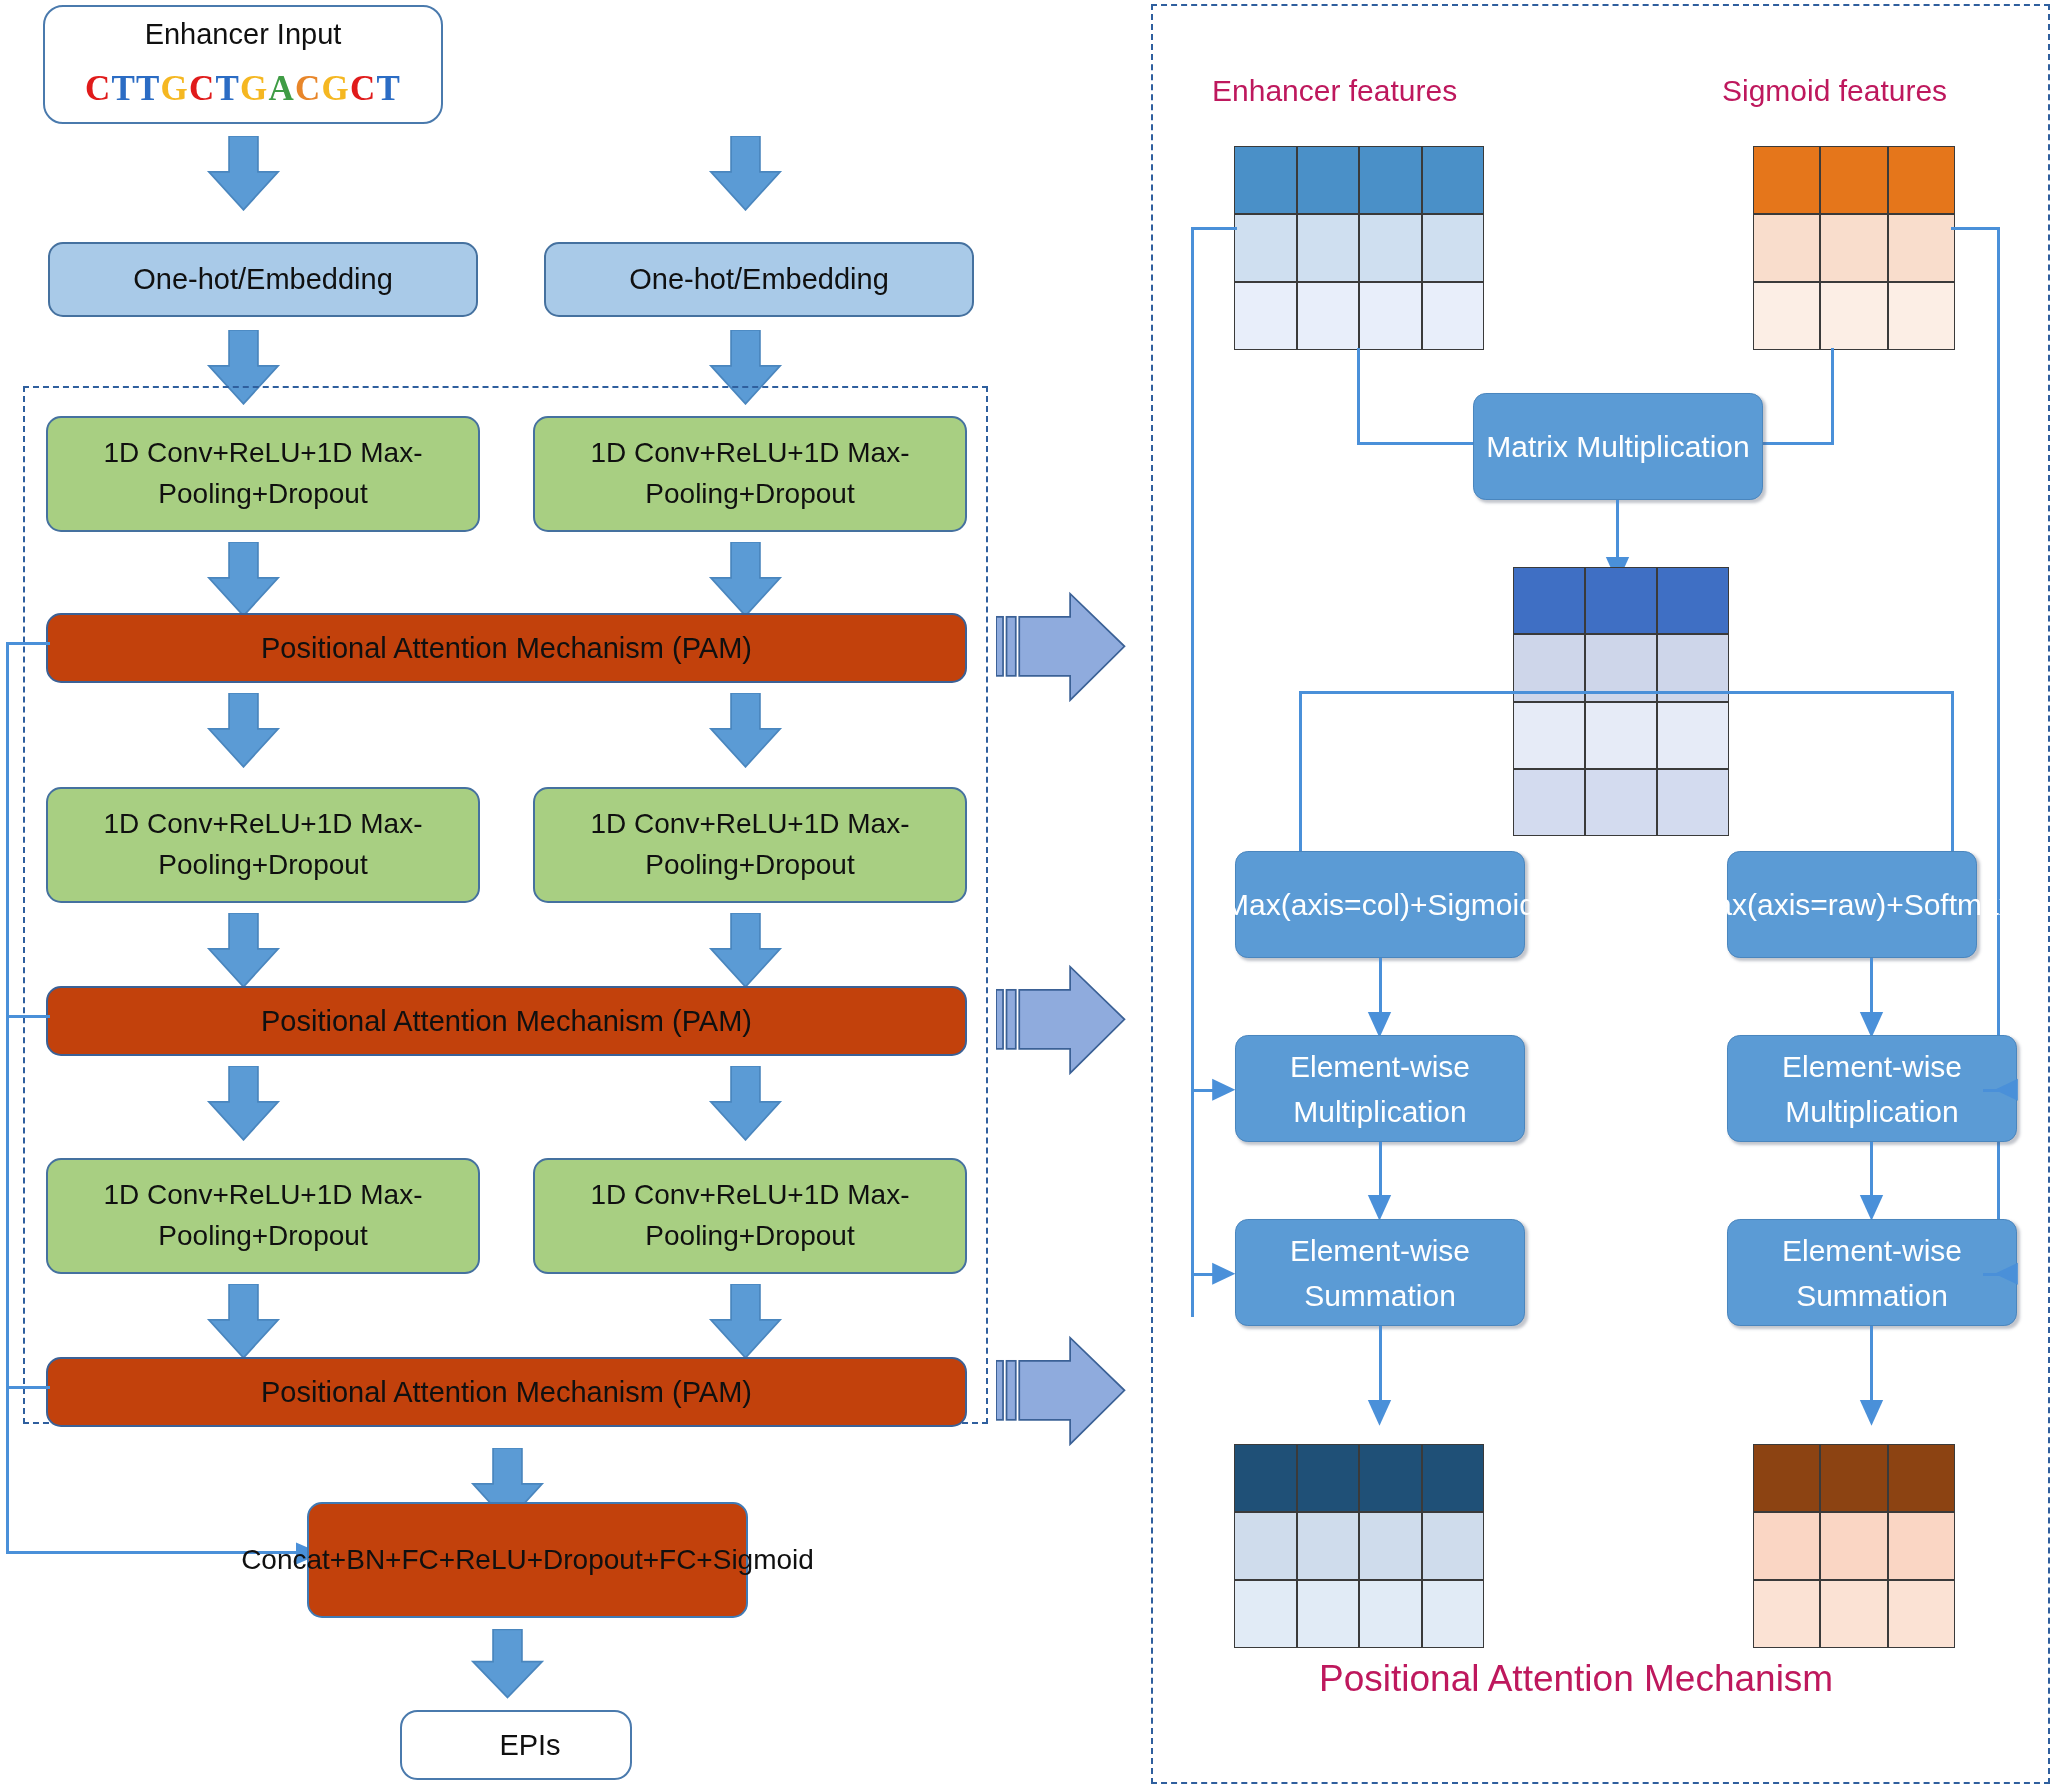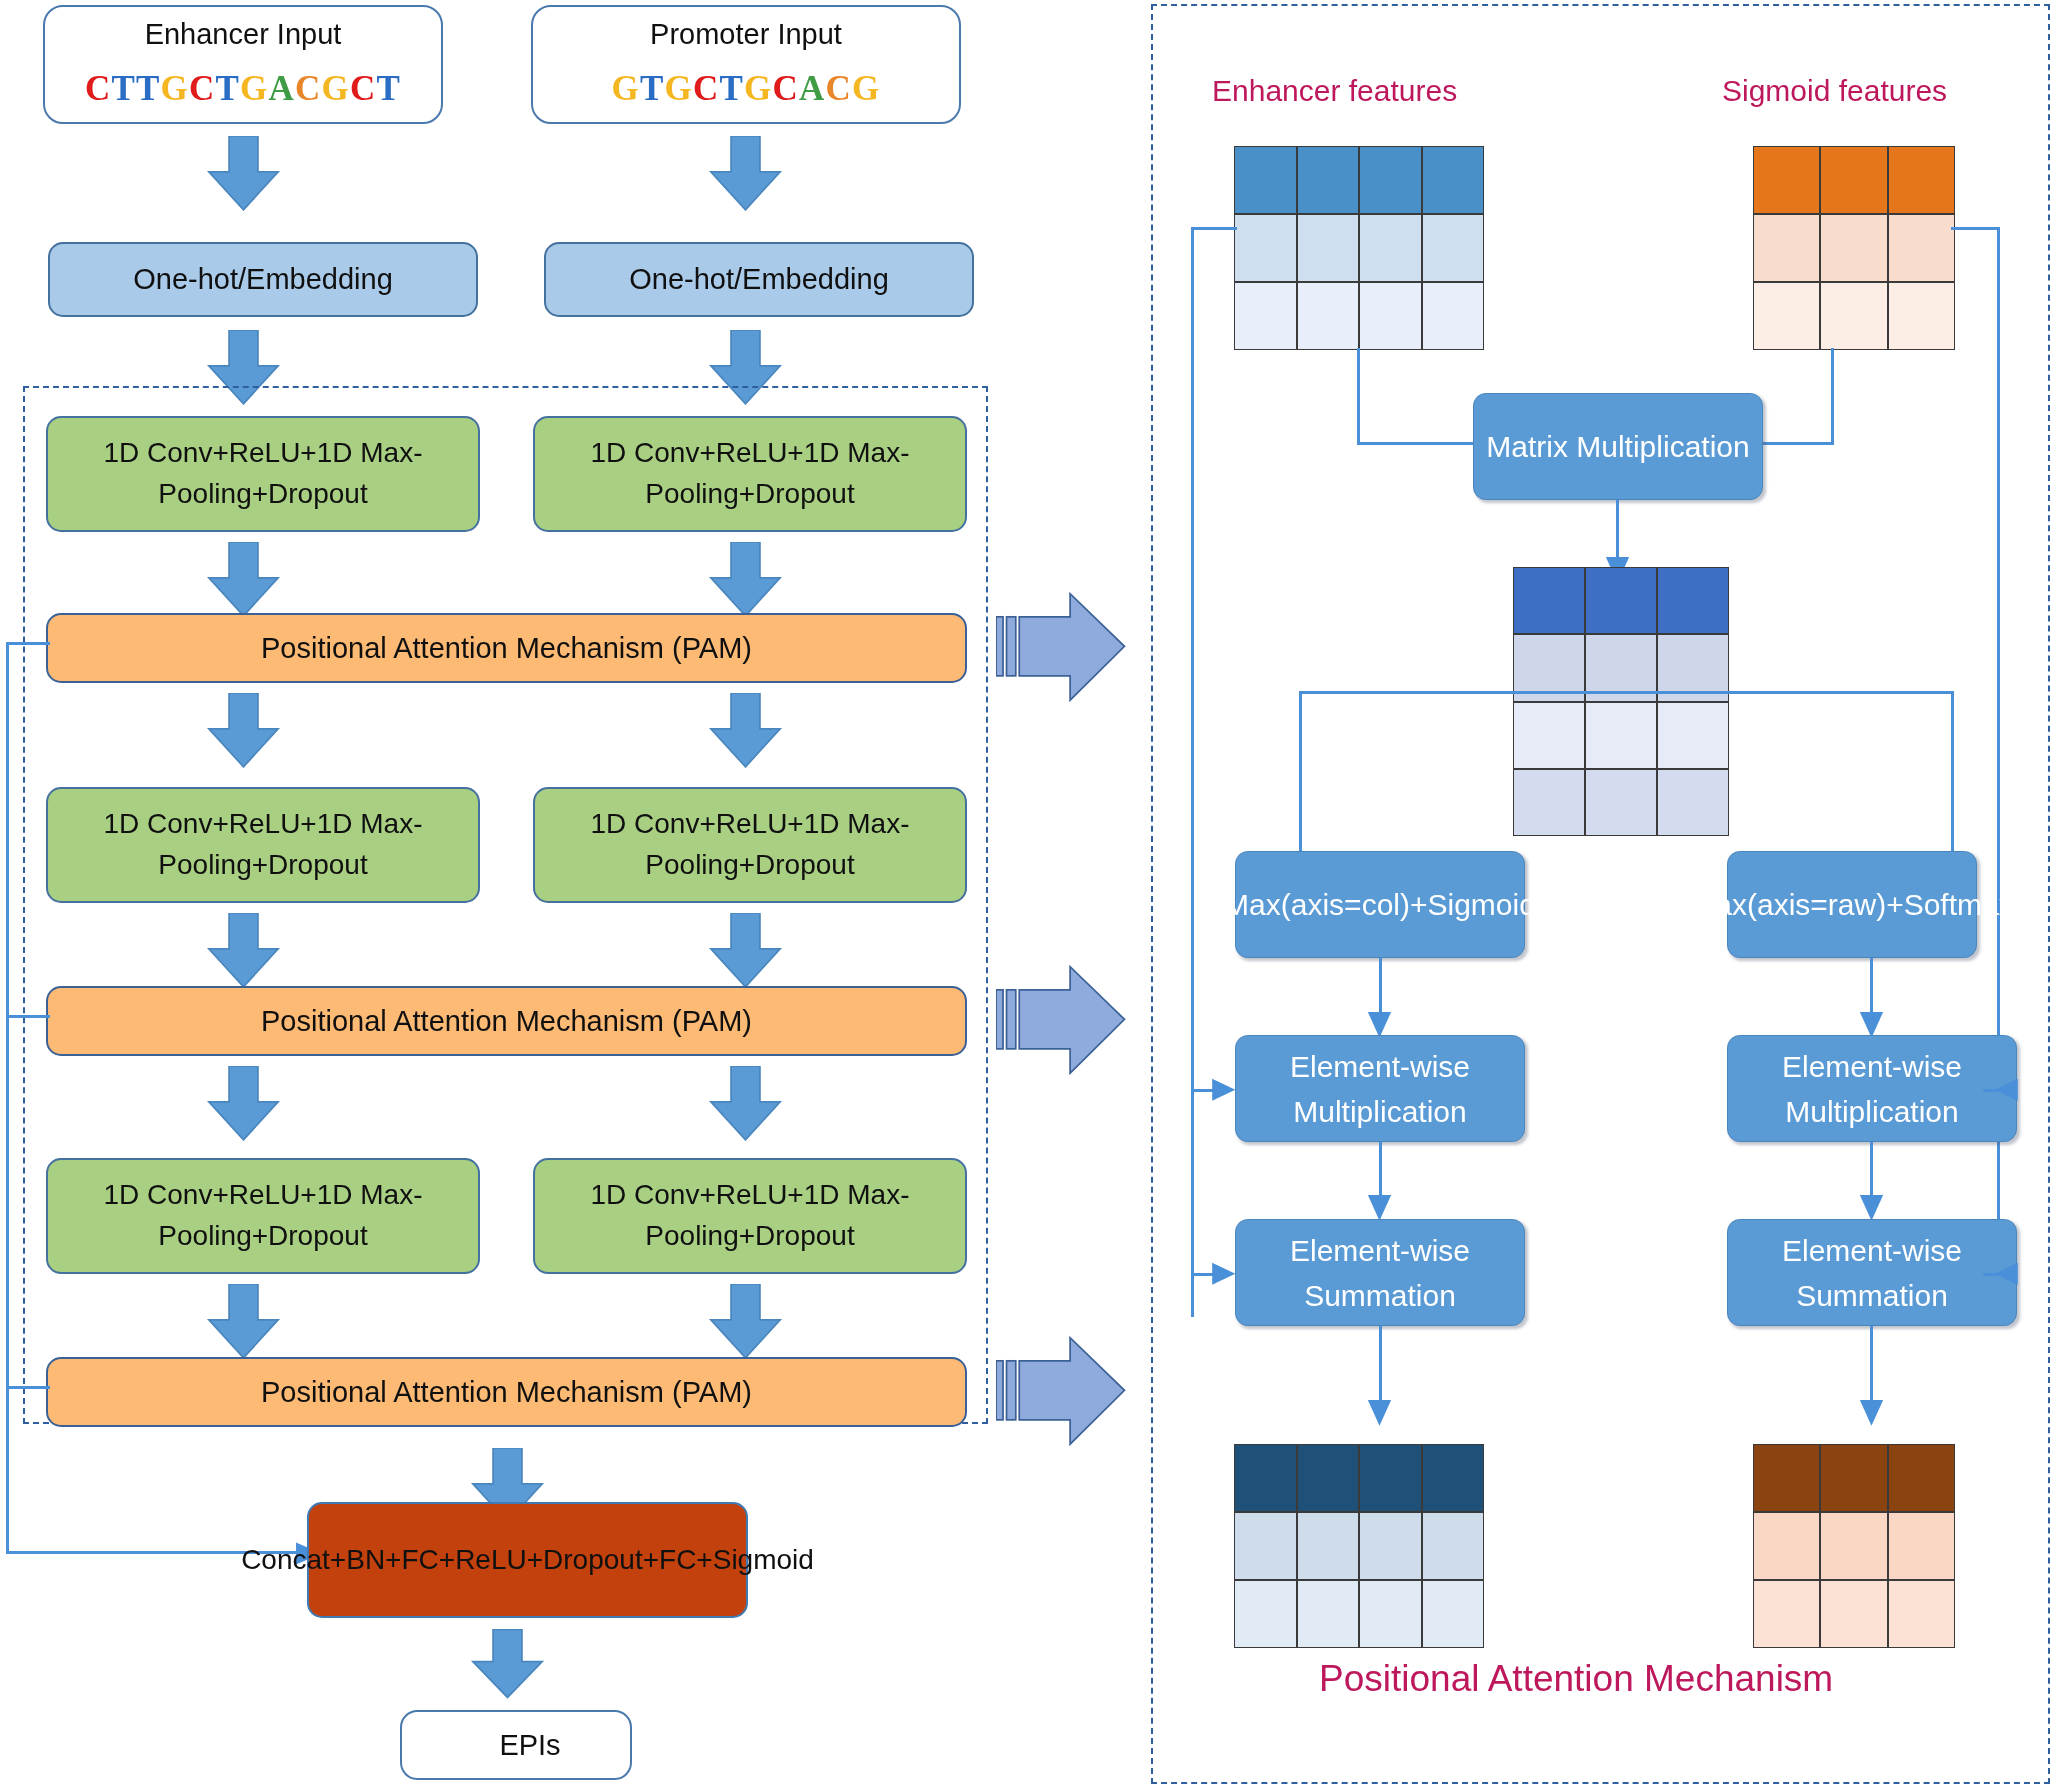--- a/index.html
+++ b/index.html
@@ -14,21 +14,21 @@
     display:flex;align-items:center;justify-content:center;
     text-align:center;line-height:1.45;
     border:1.7px solid #3f6fa8;border-radius:15px;
     color:#101010;
   }
   .box .lbl{display:block;padding:0 8px;}
 
   .box-input{background:#ffffff;border-color:#4a7aad;border-width:2.9px;border-radius:20px;}
   .box-embed{background:#a9cae8;border-color:#45719f;border-width:2.3px;}
   .box-conv{background:#a8cf82;border-color:#45719f;border-width:2.3px;}
-  .box-pam{background:#fdba74;border-color:#3b6196;border-width:2.3px;}
+  .box-pam{background:#c2410c;border-color:#3b6196;border-width:2.3px;}
   .box-concat{background:#c2410c;border-color:#3f7ab5;border-width:2.3px;}
   .box-epis{background:#ffffff;border-color:#4a7aad;border-width:2.3px;border-radius:17.4px;}
 
   .rbox{
     position:absolute;box-sizing:border-box;
     display:flex;align-items:center;justify-content:center;text-align:center;
     background:#5b9bd5;border:1.7px solid #4a86be;border-radius:12.8px;
     color:#ffffff;line-height:1.5;
     box-shadow:2.3px 2.9px 2.9px rgba(80,90,110,0.35);
   }
@@ -61,24 +61,20 @@
 </head>
 <body>
 
 <div id="stage">
 
   <div class="box box-input abs" style="left:43px;top:4.6px;width:400px;height:119px;flex-direction:column;">
     <span class="lbl" style="font-size:29px;">Enhancer Input</span>
     <span class="seq" style="font-size:35px;margin-top:9.3px;"><span class="n-C">C</span><span class="n-T">T</span><span class="n-T">T</span><span class="n-G">G</span><span class="n-C">C</span><span class="n-T">T</span><span class="n-G">G</span><span class="n-A">A</span><span class="n-Co">C</span><span class="n-G">G</span><span class="n-C">C</span><span class="n-T">T</span></span>
   </div>
 
-  <div class="box box-input abs" style="left:531px;top:4.6px;width:430px;height:119px;flex-direction:column;">
-    <span class="lbl" style="font-size:29px;">Promoter Input</span>
-    <span class="seq" style="font-size:35px;margin-top:9.3px;"><span class="n-G">G</span><span class="n-T">T</span><span class="n-G">G</span><span class="n-C">C</span><span class="n-T">T</span><span class="n-G">G</span><span class="n-C">C</span><span class="n-A">A</span><span class="n-Co">C</span><span class="n-G">G</span></span>
-  </div>
 
   <div class="darrow" style="left:206px;top:136px;">
       <svg width="75" height="75" viewBox="0 0 130 130">
     <polygon points="40,0 90,0 90,62 125,62 65,128 5,62 40,62" fill="#5b9bd5" stroke="#4a86be" stroke-width="3"></polygon>
       </svg>
     </div>
   <div class="darrow" style="left:708px;top:136px;">
       <svg width="75" height="75" viewBox="0 0 130 130">
     <polygon points="40,0 90,0 90,62 125,62 65,128 5,62 40,62" fill="#5b9bd5" stroke="#4a86be" stroke-width="3"></polygon>
       </svg>

